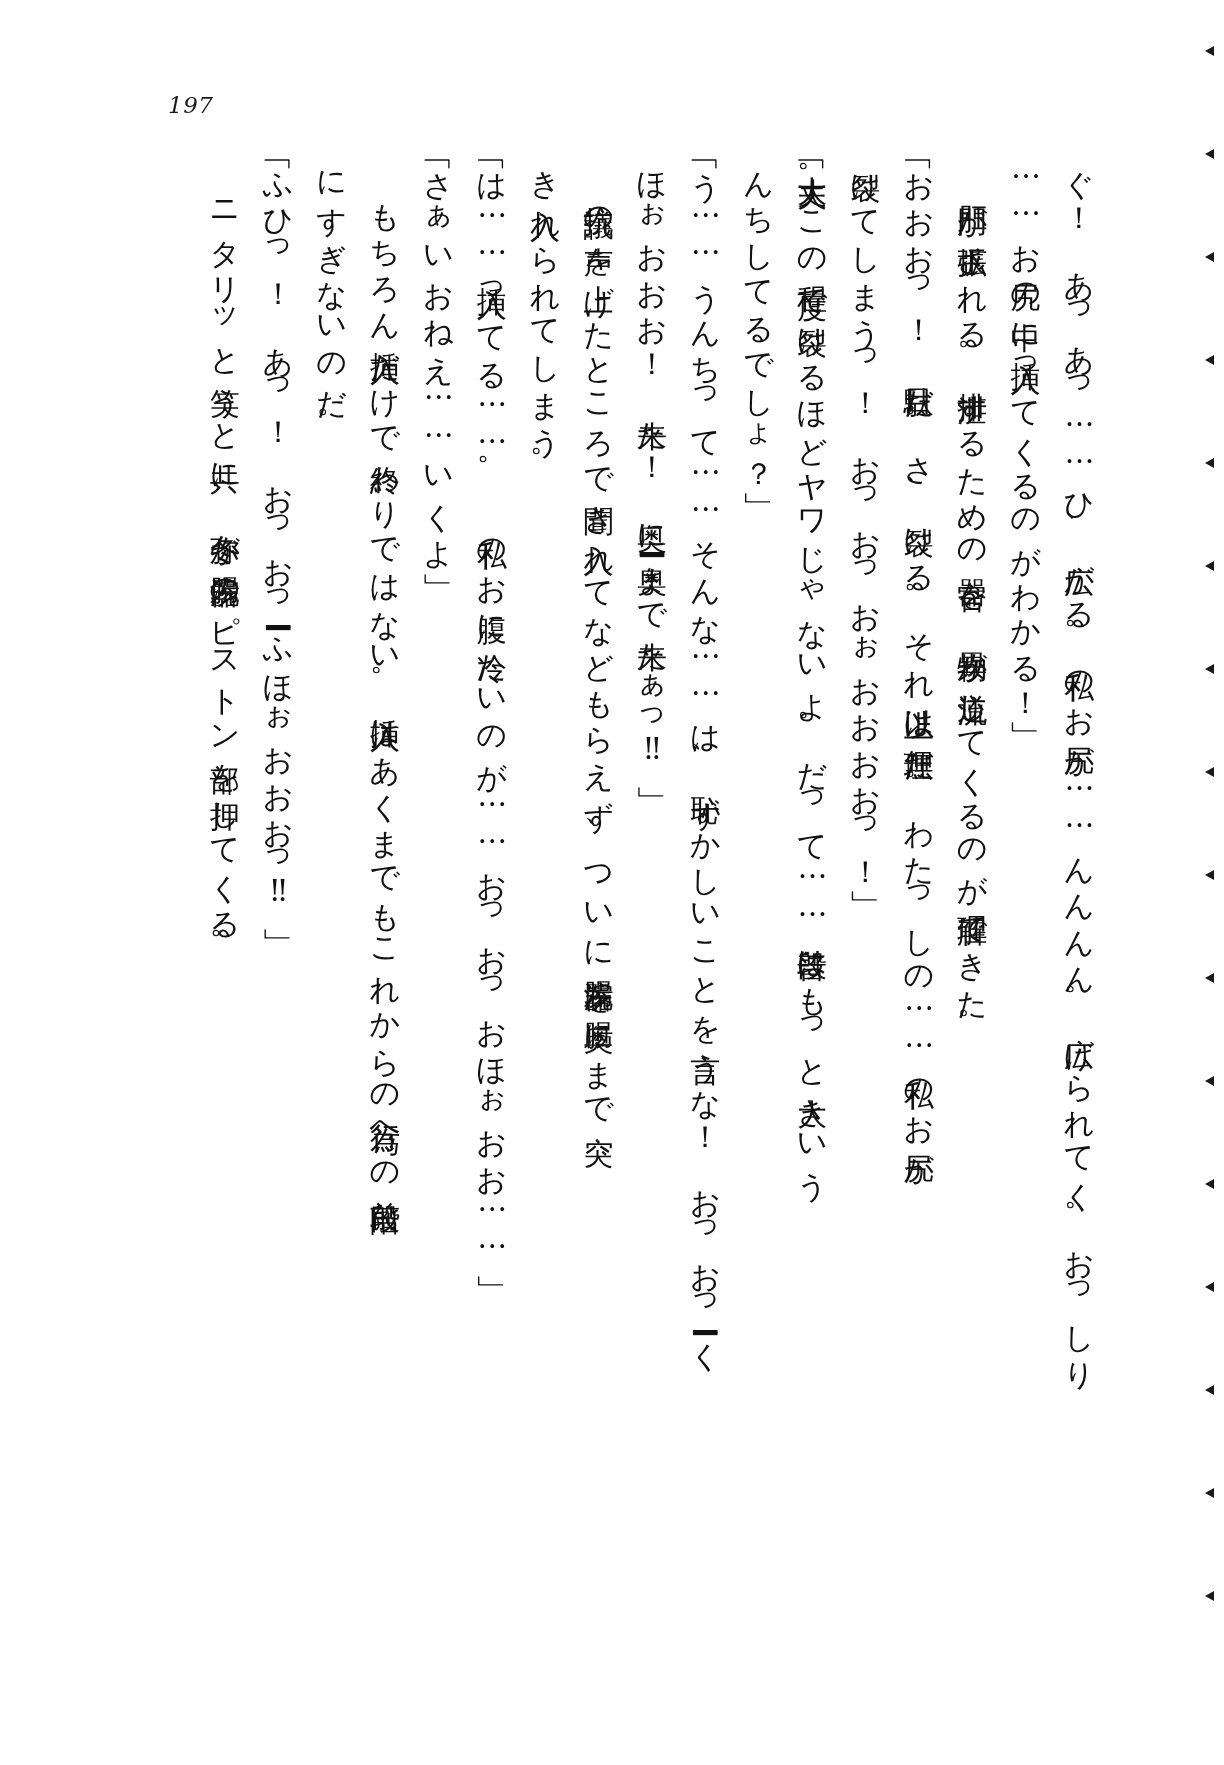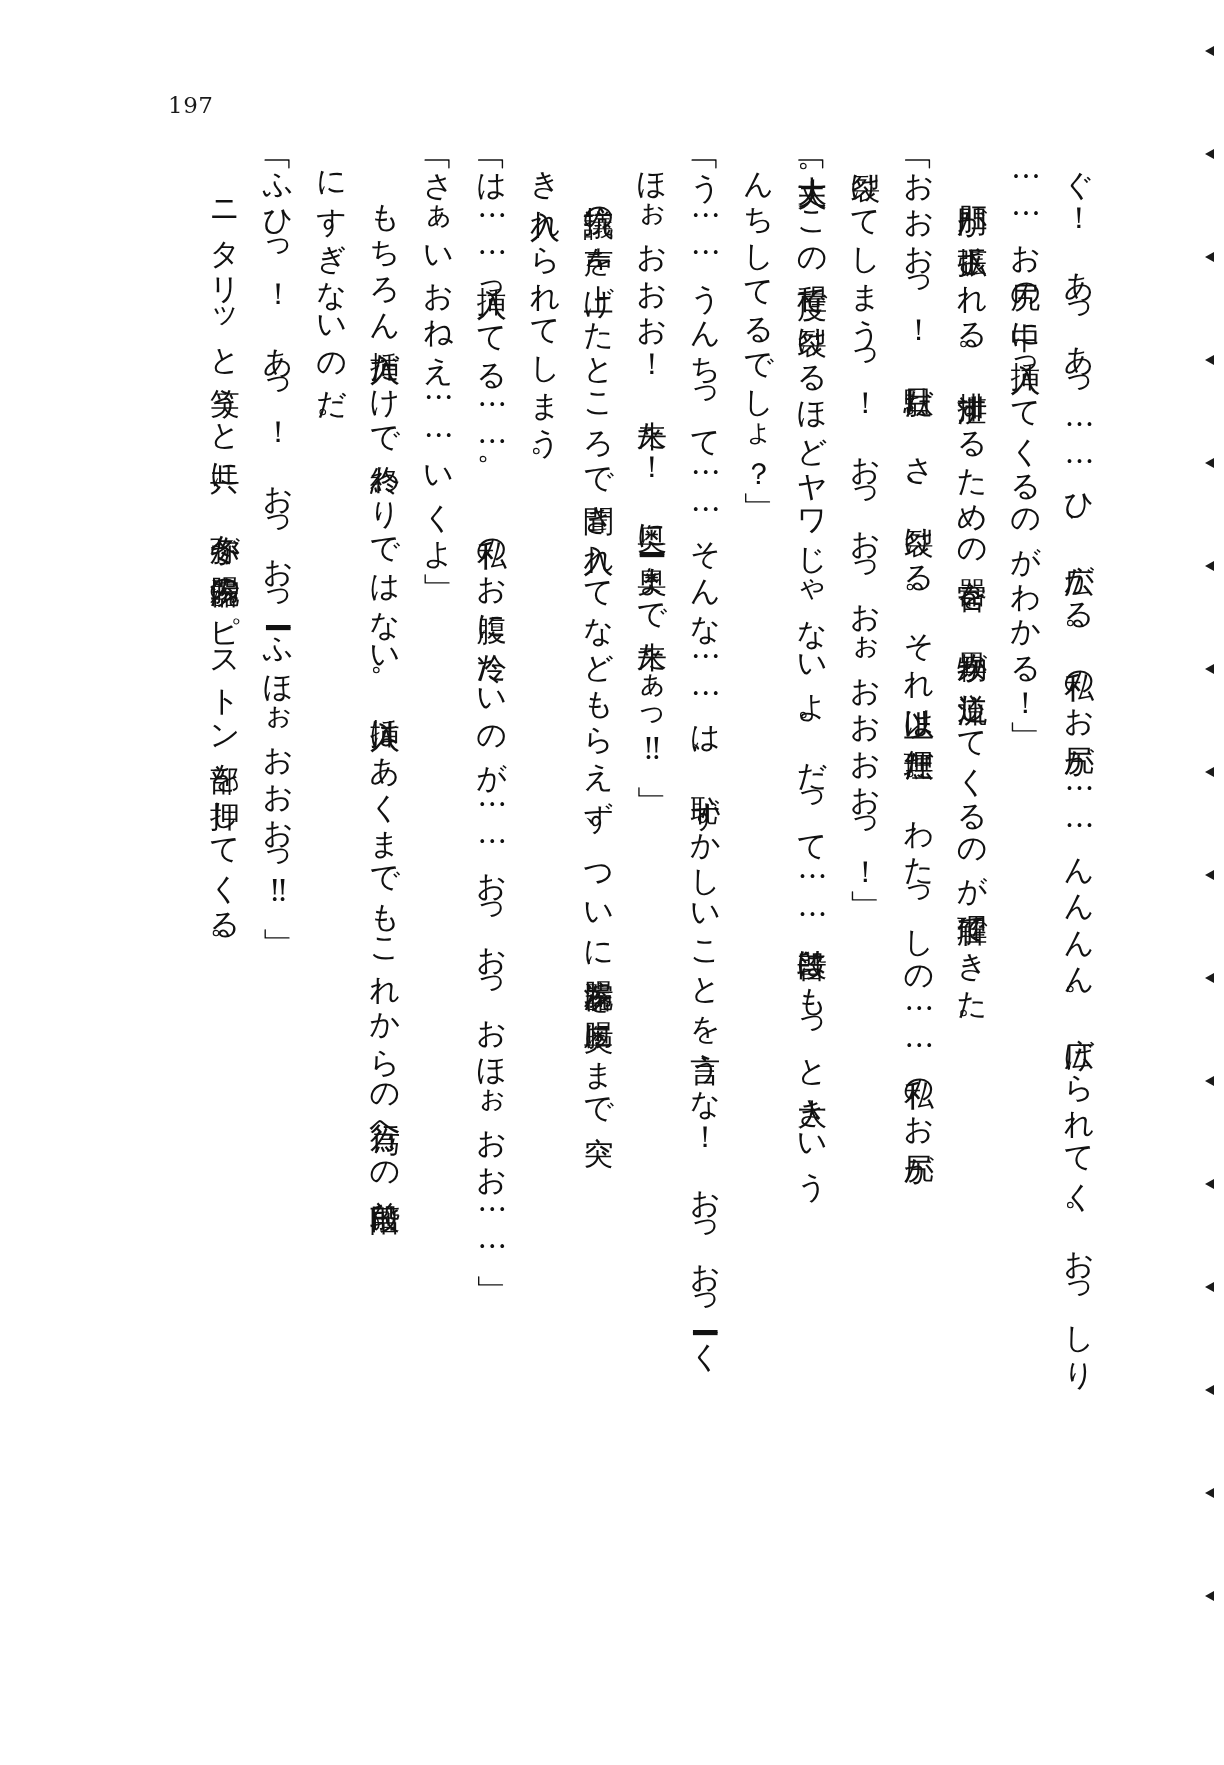--- a/index.html
+++ b/index.html
@@ -15,20 +15,21 @@
     overflow: hidden;
     font-family: "DejaVu Serif", "Liberation Serif", serif;
   }
 
   
   .page-number {
     position: absolute;
     left: 168px;
     top: 92px;
     font-family: "DejaVu Serif", "Liberation Serif", serif;
+    font-style: italic;
     font-size: 23px;
     color: #1a1a1a;
     letter-spacing: 0.5px;
   }
 
   
   .text-block {
     position: absolute;
     right: 118px;
     top: 150px;

